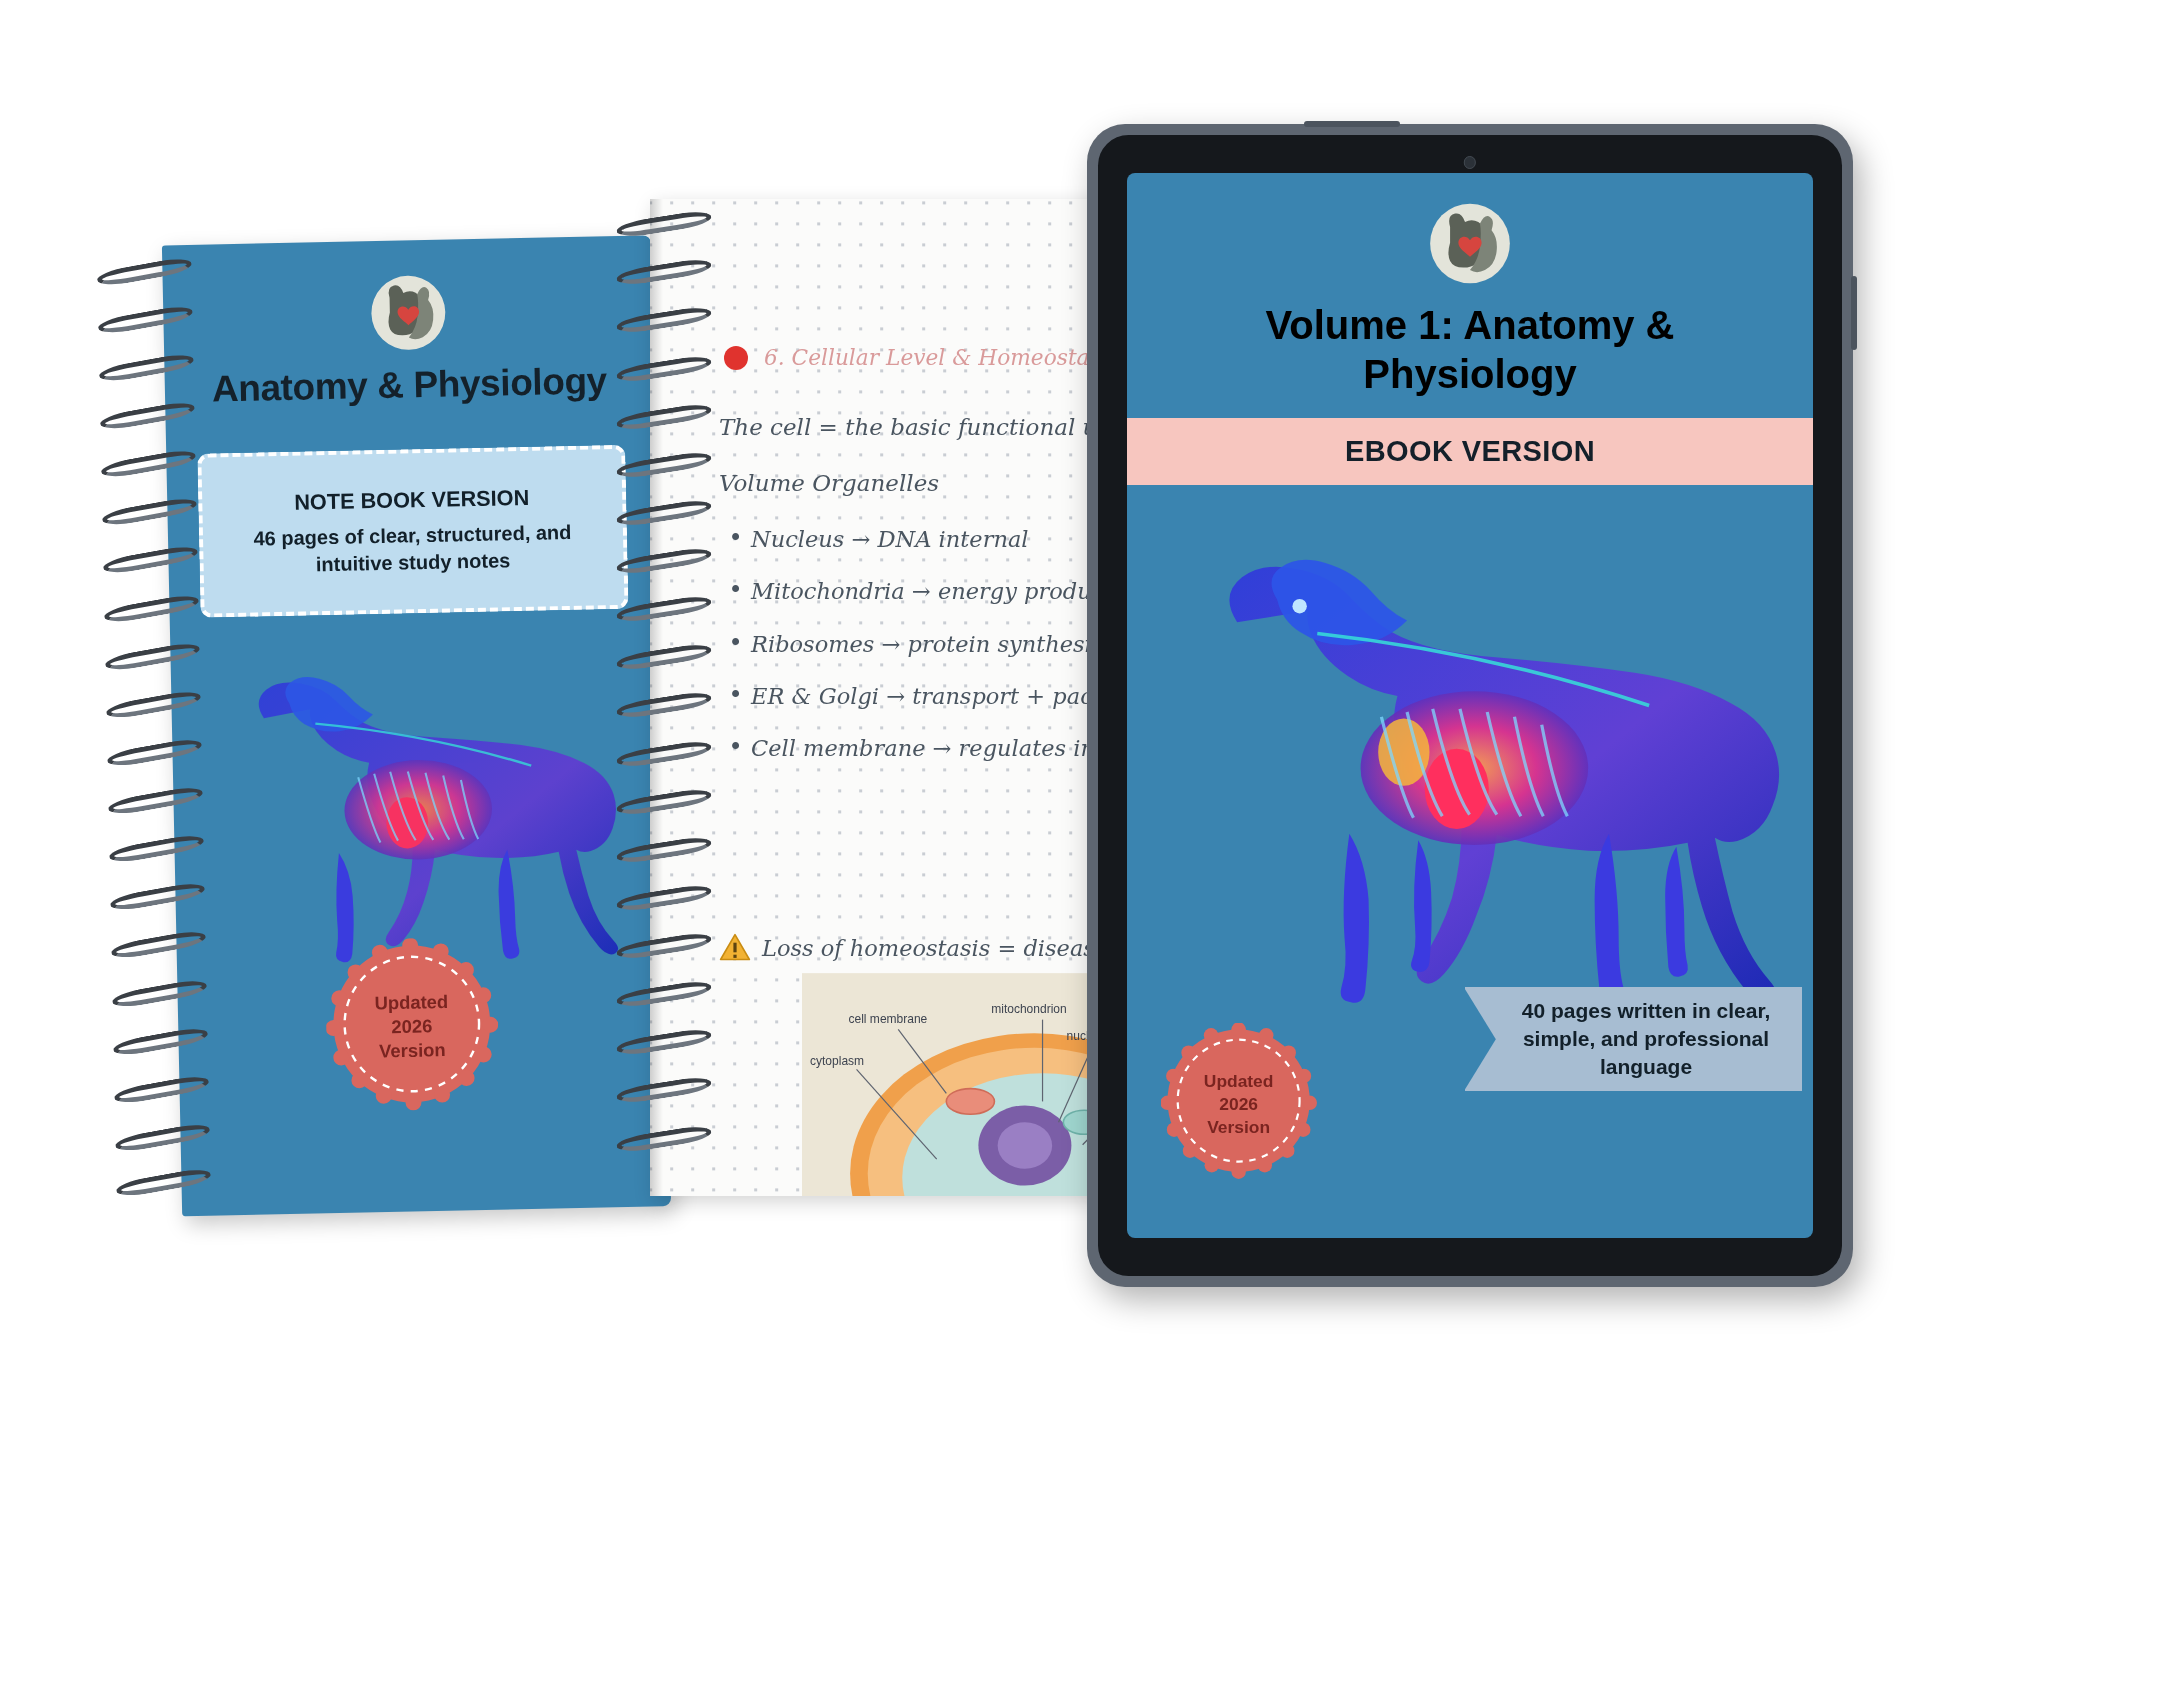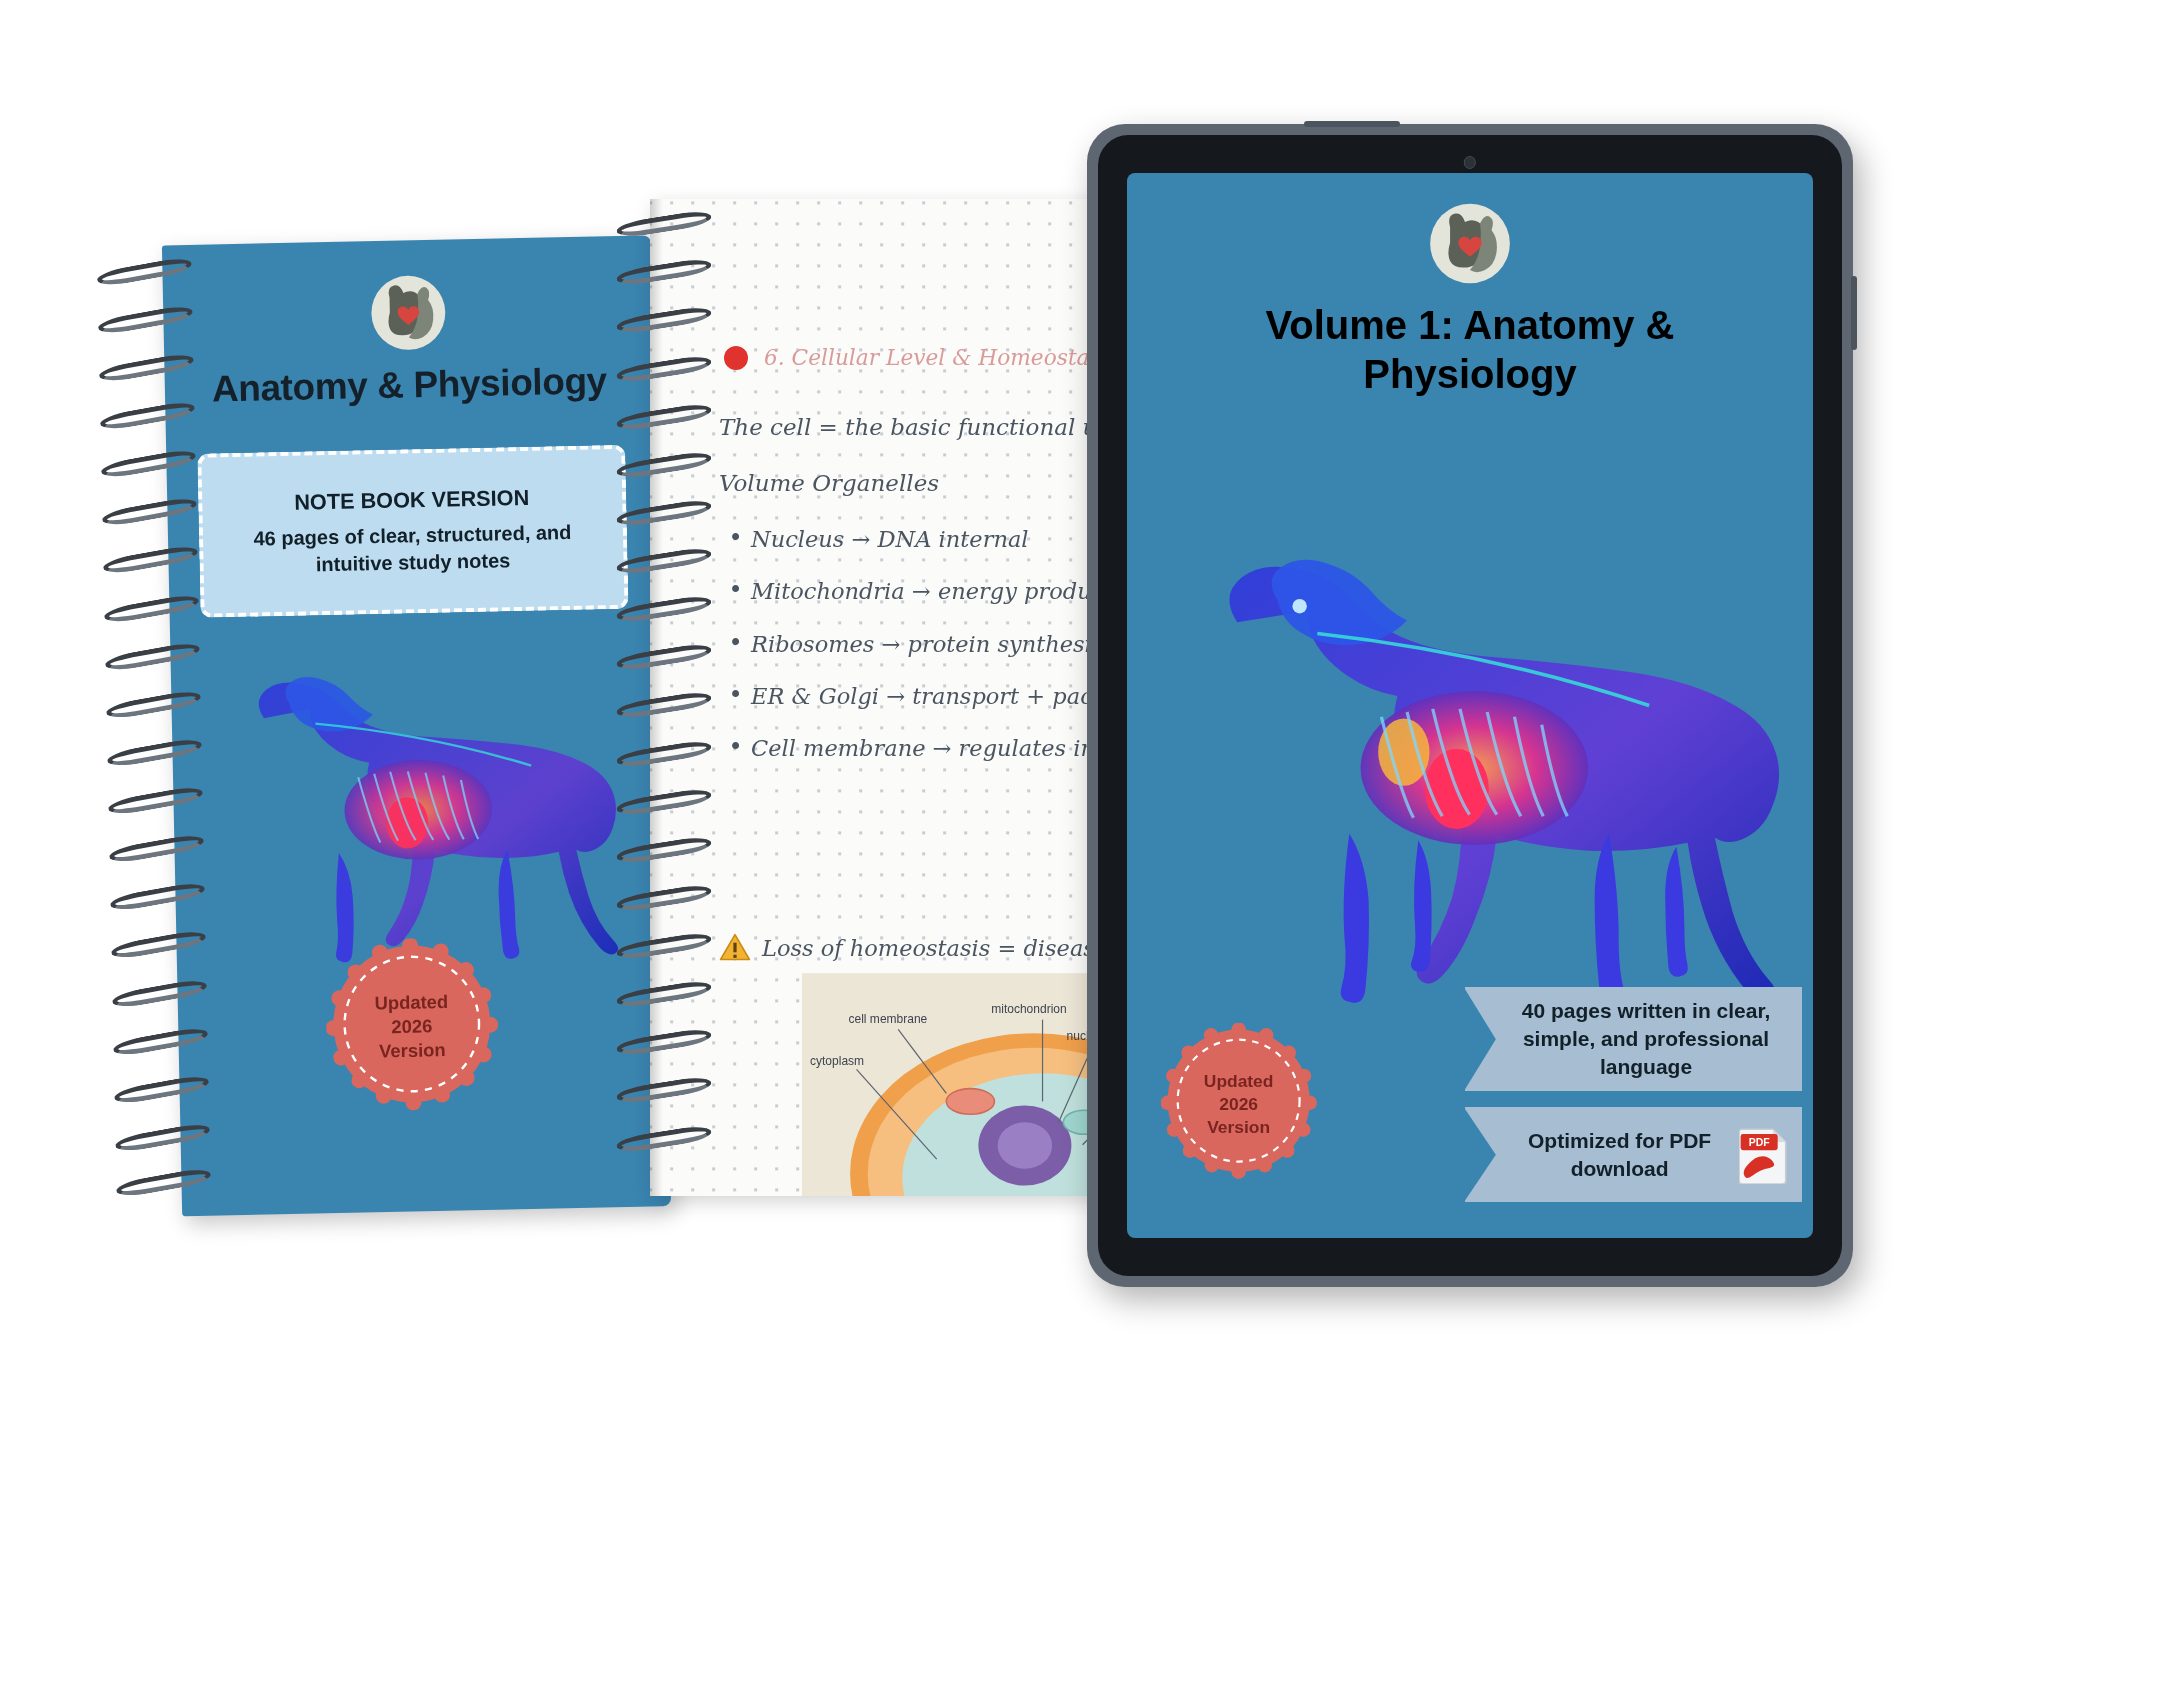--- a/index.html
+++ b/index.html
@@ -663,20 +663,21 @@
 
       <svg class="tb-logo" viewBox="0 0 100 100">
         <circle cx="50" cy="50" r="48" fill="#e3e4da"></circle>
         <path d="M26 30 q-4 -14 6 -16 q8 -2 12 10 q8 -4 16 0 q10 6 10 22 q0 18 -12 28 q-6 5 -16 5 q-12 0 -16 -8 q-4 -9 0 -22 z" fill="#5b6157"></path>
         <path d="M62 26 q6 -12 12 -8 q6 4 2 16 q8 10 6 26 q-2 16 -14 22 q-10 5 -18 0 q10 -12 12 -28 q2 -18 0 -28 z" fill="#7d8478"></path>
         <path d="M50 46 c-4 -7 -14 -5 -14 3 c0 7 10 13 14 17 c4 -4 14 -10 14 -17 c0 -8 -10 -10 -14 -3 z" fill="#d6453f"></path>
       </svg>
 
       <div class="tb-title">Volume 1: Anatomy &amp; Physiology</div>
 
+      <div class="tb-ribbon">EBOOK VERSION</div>
 
       <svg class="tb-dog" viewBox="0 0 790 640">
         <defs>
           <radialGradient id="gT1" cx="50%" cy="50%" r="60%">
             <stop offset="0%" stop-color="#ffa24a"></stop>
             <stop offset="45%" stop-color="#e0338a"></stop>
             <stop offset="100%" stop-color="#2b2fd0"></stop>
           </radialGradient>
           <linearGradient id="gT2" x1="0" y1="0" x2="1" y2="1">
             <stop offset="0%" stop-color="#2f3fd8"></stop>
@@ -735,27 +736,17 @@
         <circle cx="107" cy="107" r="84" fill="none" stroke="#ffffff" stroke-width="3" stroke-dasharray="9 9"></circle>
         <text x="107" y="88" text-anchor="middle" font-family="Liberation Sans, sans-serif" font-size="24" font-weight="bold" fill="#7a2420">Updated</text>
         <text x="107" y="120" text-anchor="middle" font-family="Liberation Sans, sans-serif" font-size="24" font-weight="bold" fill="#7a2420">2026</text>
         <text x="107" y="152" text-anchor="middle" font-family="Liberation Sans, sans-serif" font-size="24" font-weight="bold" fill="#7a2420">Version</text>
       </svg>
 
       <div class="tb-flag" id="tb-flag-1">
         <div class="txt">40 pages written in clear, simple, and professional language</div>
       </div>
 
-      <div class="tb-flag" id="tb-flag-2">
-        <div class="txt" style="padding-right:64px;">Optimized for PDF download</div>
-        <svg class="pdf-icon" viewBox="0 0 62 72">
-          <path d="M4 4 h38 l16 16 v48 a4 4 0 0 1 -4 4 h-50 a4 4 0 0 1 -4 -4 v-60 a4 4 0 0 1 4 -4 z" fill="#f4f5f7" stroke="#c9ccd2" stroke-width="2"></path>
-          <path d="M42 4 l16 16 h-16 z" fill="#d7dade"></path>
-          <rect x="2" y="10" width="46" height="20" rx="3" fill="#d93025"></rect>
-          <text x="25" y="25" text-anchor="middle" font-family="Liberation Sans, sans-serif" font-size="13" font-weight="bold" fill="#ffffff">PDF</text>
-          <path d="M20 40 q12 -6 20 2 q8 8 -2 10 q-12 2 -22 10 q-8 6 -10 -2 q-2 -8 14 -20 z" fill="#d93025"></path>
-        </svg>
-      </div>
 
     </div>
   </div>
 </div>
 
 
 </body></html>

